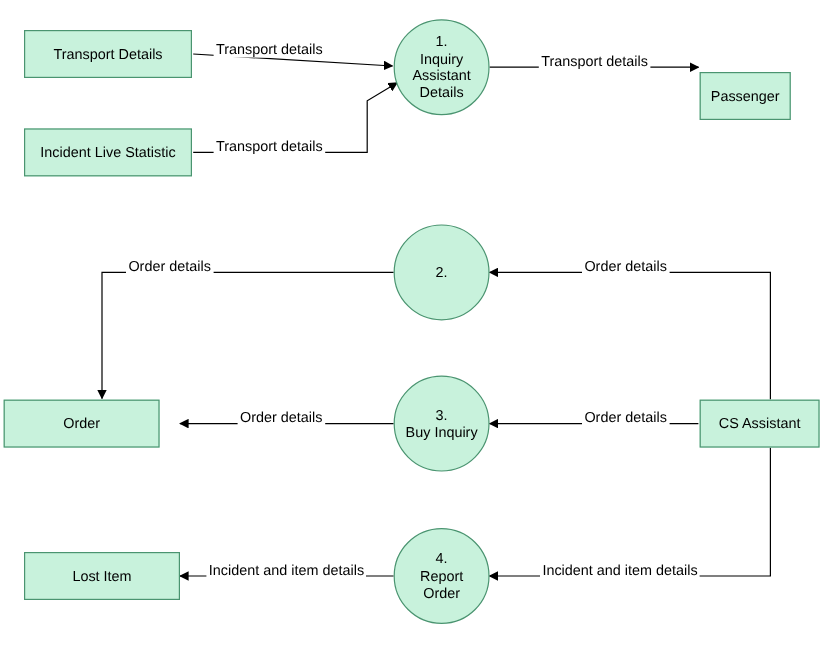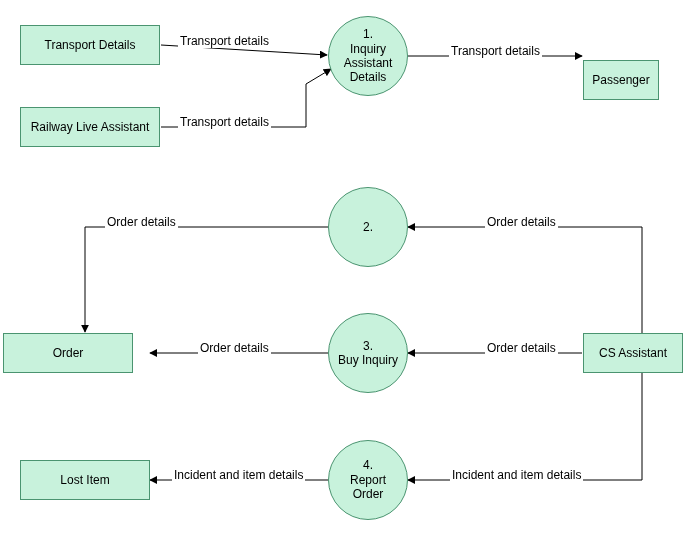--- a/index.html
+++ b/index.html
@@ -84,21 +84,21 @@
 
     <polyline points="642,373 642,480 408,480" fill="none" stroke="#000" stroke-width="1" marker-end="url(#arrow)"></polyline>
 
     <line x1="328" y1="480" x2="150" y2="480" stroke="#000" stroke-width="1" marker-end="url(#arrow)"></line>
   </svg>
 
   <div class="rect" style="left:20px; top:25px; width:140px; height:40px;">
     <span>Transport Details</span>
   </div>
   <div class="rect" style="left:20px; top:107px; width:140px; height:40px;">
-    <span>Railway Live Assistant</span>
+    <span>Incident Live Statistic</span>
   </div>
   <div class="rect" style="left:583px; top:36px; width:76px; height:40px;margin-top:24px;">
     <span>Passenger</span>
   </div>
   <div class="rect" style="left:3px; top:333px; width:130px; height:40px;">
     <span>Order</span>
   </div>
   <div class="rect" style="left:583px; top:333px; width:100px; height:40px;">
     <span>CS Assistant</span>
   </div>

